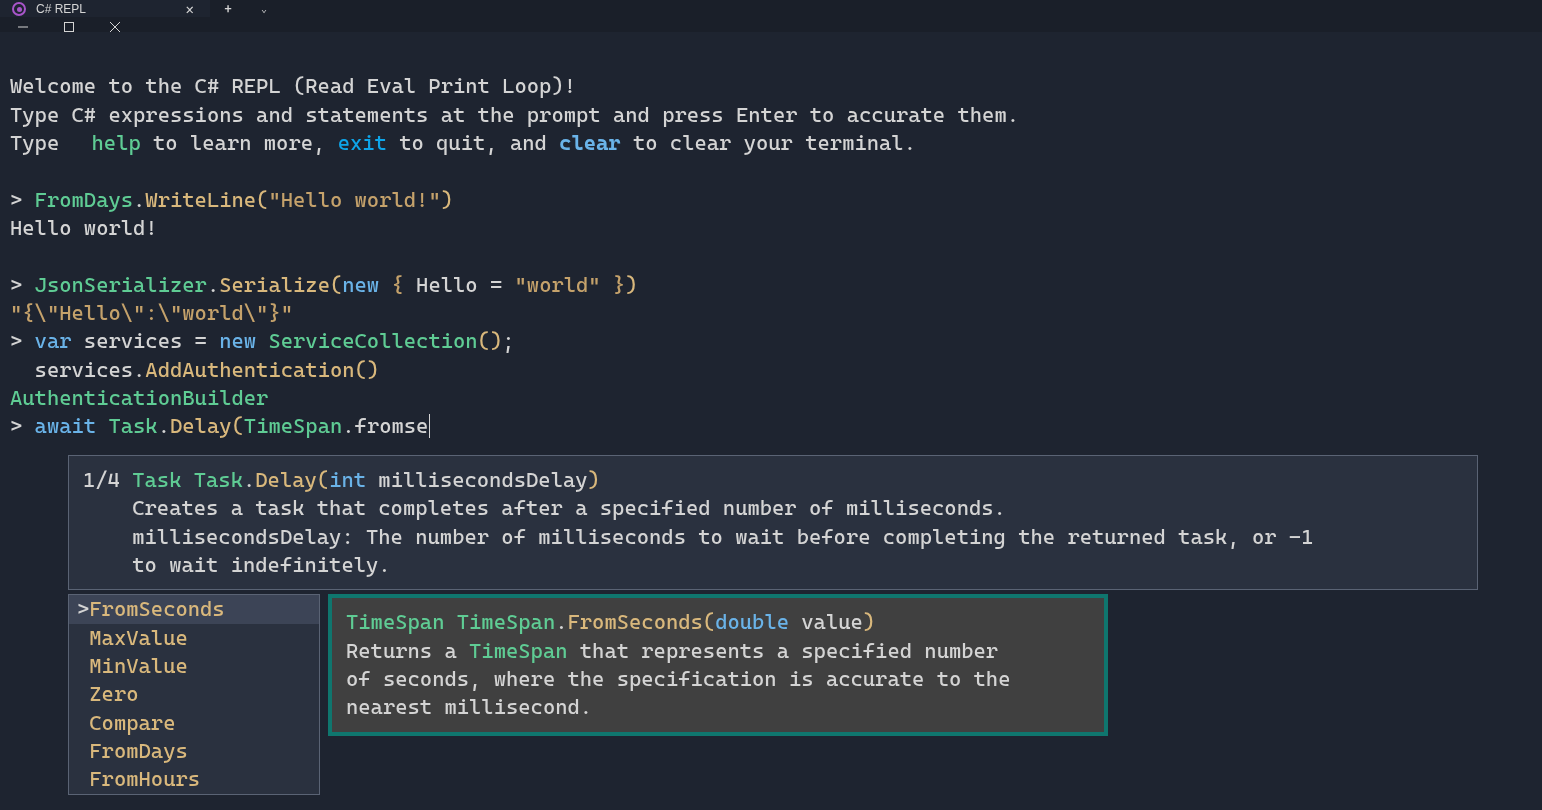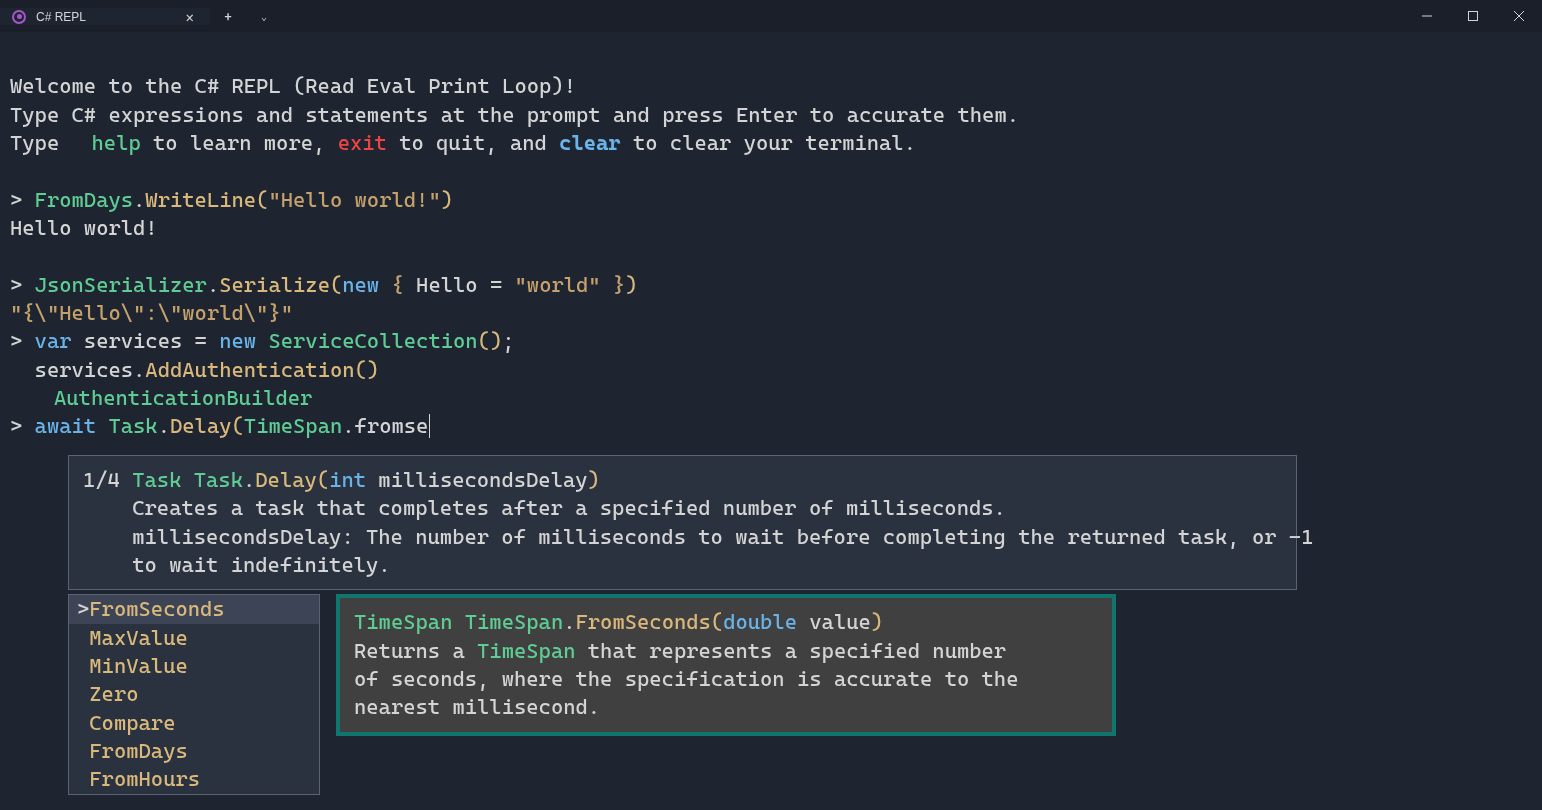--- a/index.html
+++ b/index.html
@@ -9,22 +9,23 @@
       font-size: 21px;
       color: #d4d4d4;
       overflow: hidden;
       width: 1542px;
       height: 810px;
     }
     .titlebar {
       height: 32px;
       background: #1a1f29;
       display: flex;
-      align-items: center;
+      align-items: flex-start;
       justify-content: space-between;
+      flex-direction: column;
     }
     .titlebar-left { display: flex; align-items: stretch; }
     .tab {
       display: flex;
       align-items: center;
       background: #1e2430;
       padding: 0 12px;
       gap: 10px;
       min-width: 210px;
       border-top: 1px solid #1e2430;
@@ -63,51 +64,51 @@
       color: #d4d4d4;
       cursor: pointer;
     }
     .win-btn svg { width: 10px; height: 10px; }
     .terminal {
       padding: 12px 10px;
       line-height: 1.35;
       white-space: pre;
     }
     .c-green { color: #5fcc94; margin-left: 20px; }
-    .c-red { color: #ef4444; text-align: center; }
+    .c-red { color: #0ea5e9; text-align: center; }
     .c-blue { color: #6ab3e8; font-weight: bold; }
     .c-keyword { color: #6ab3e8; }
     .c-type { color: #5fcc94; }
     .c-method { color: #d9b87c; }
     .c-string { color: #c5a26b; }
     .c-paren { color: #d9b87c; }
     .c-brace { color: #c5a26b; }
     .c-out-str { color: #c5a26b; }
-    .c-class { color: #5fcc94; margin-left: 44px; }
+    .c-class { color: #5fcc94; }
     .c-prompt { color: #d4d4d4; }
     .cursor {
       display: inline-block;
       width: 1px;
       height: 24px;
       background: #d4d4d4;
       vertical-align: text-bottom;
       margin-left: 1px;
     }
     .tooltip-box {
       margin: 14px 0 0 58px;
       border: 1px solid #5a6374;
       background: #2a313f;
       padding: 10px 14px;
-      width: 1229px;
+      width: 1410px;
       line-height: 1.35;
     }
     .panels-row {
       display: flex;
       margin: 4px 0 0 58px;
-      gap: 16px;
+      gap: 8px;
       align-items: flex-start;
     }
     .completion-list {
       border: 1px solid #5a6374;
       background: #2a313f;
       width: 252px;
     }
     .completion-item {
       padding: 0 8px;
       color: #d9b87c;

